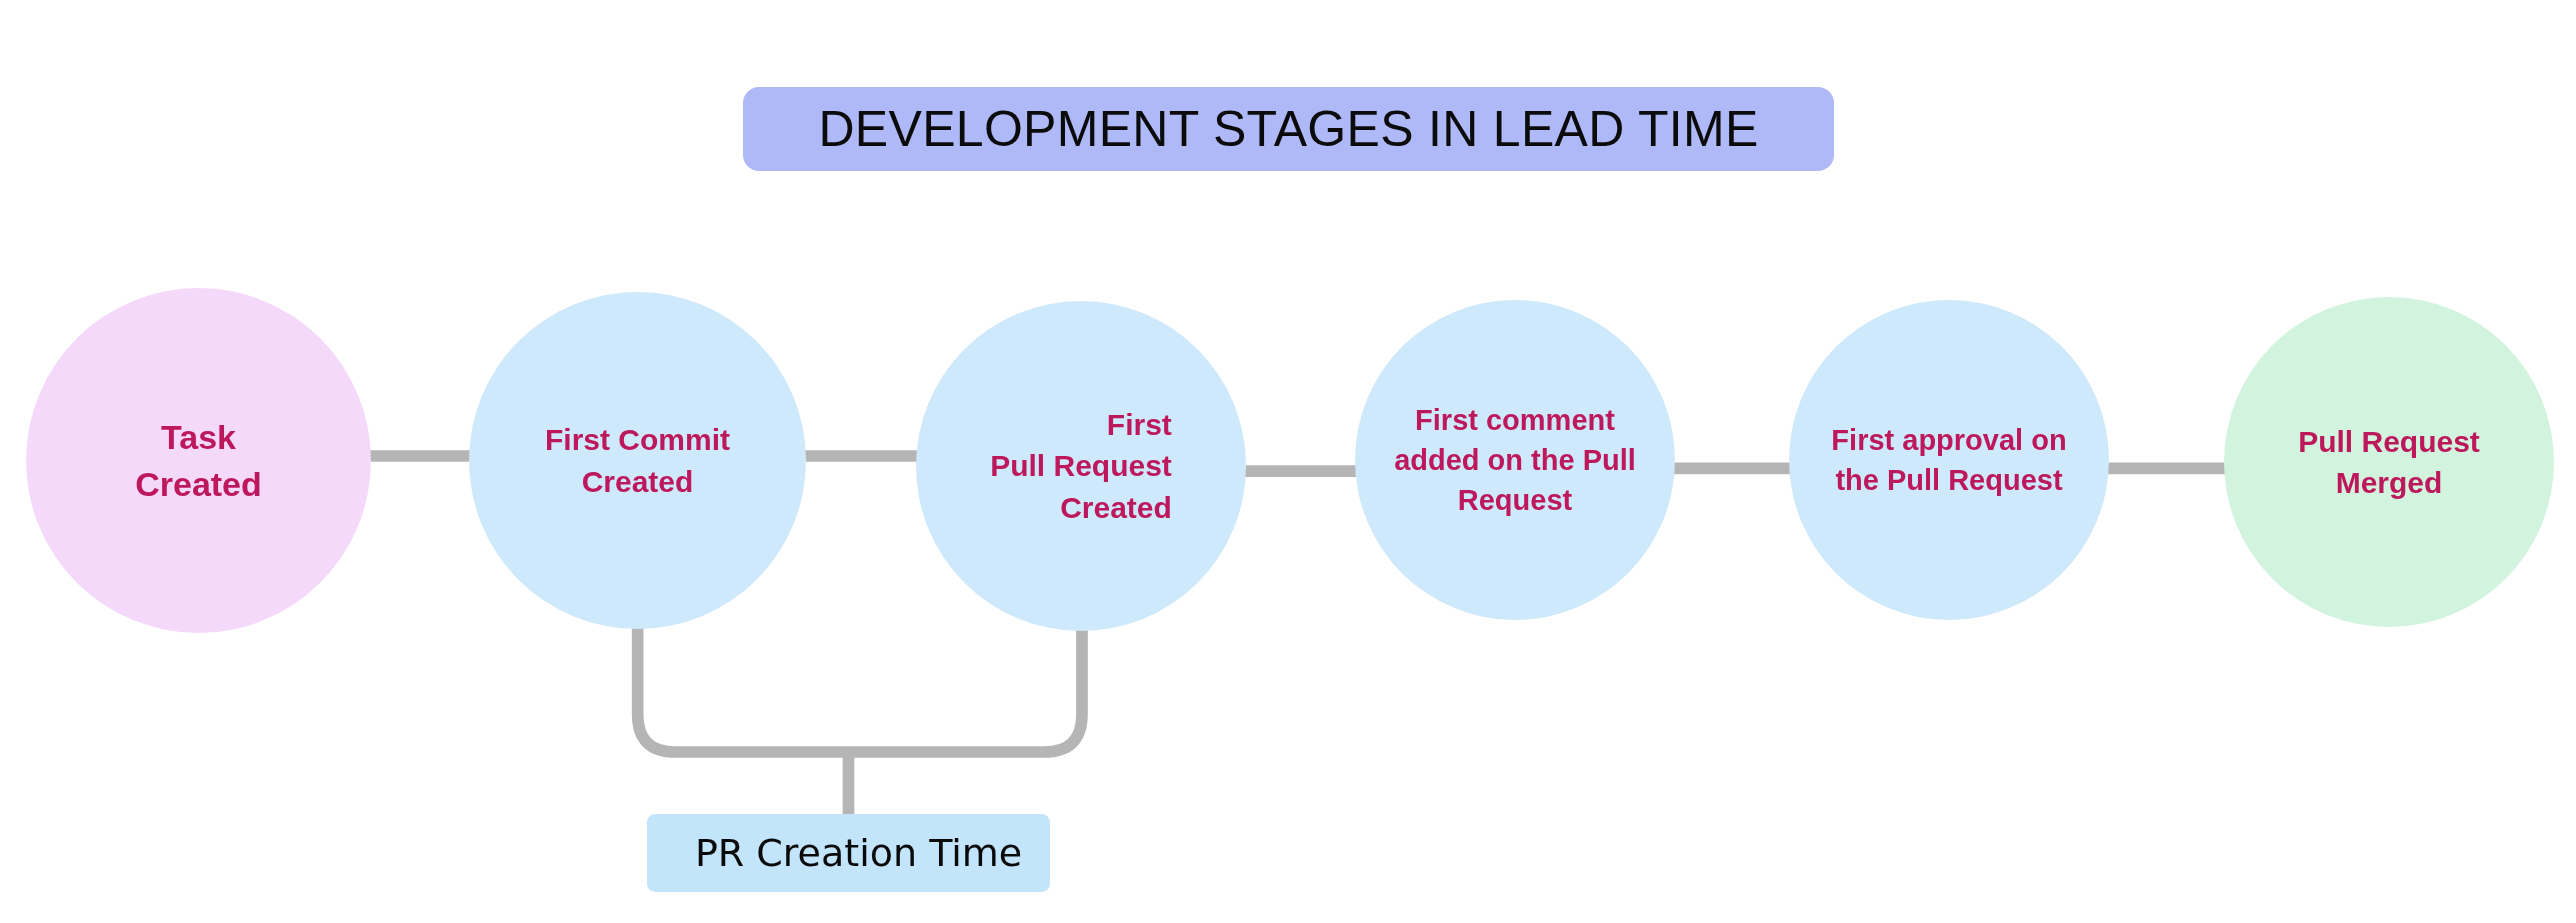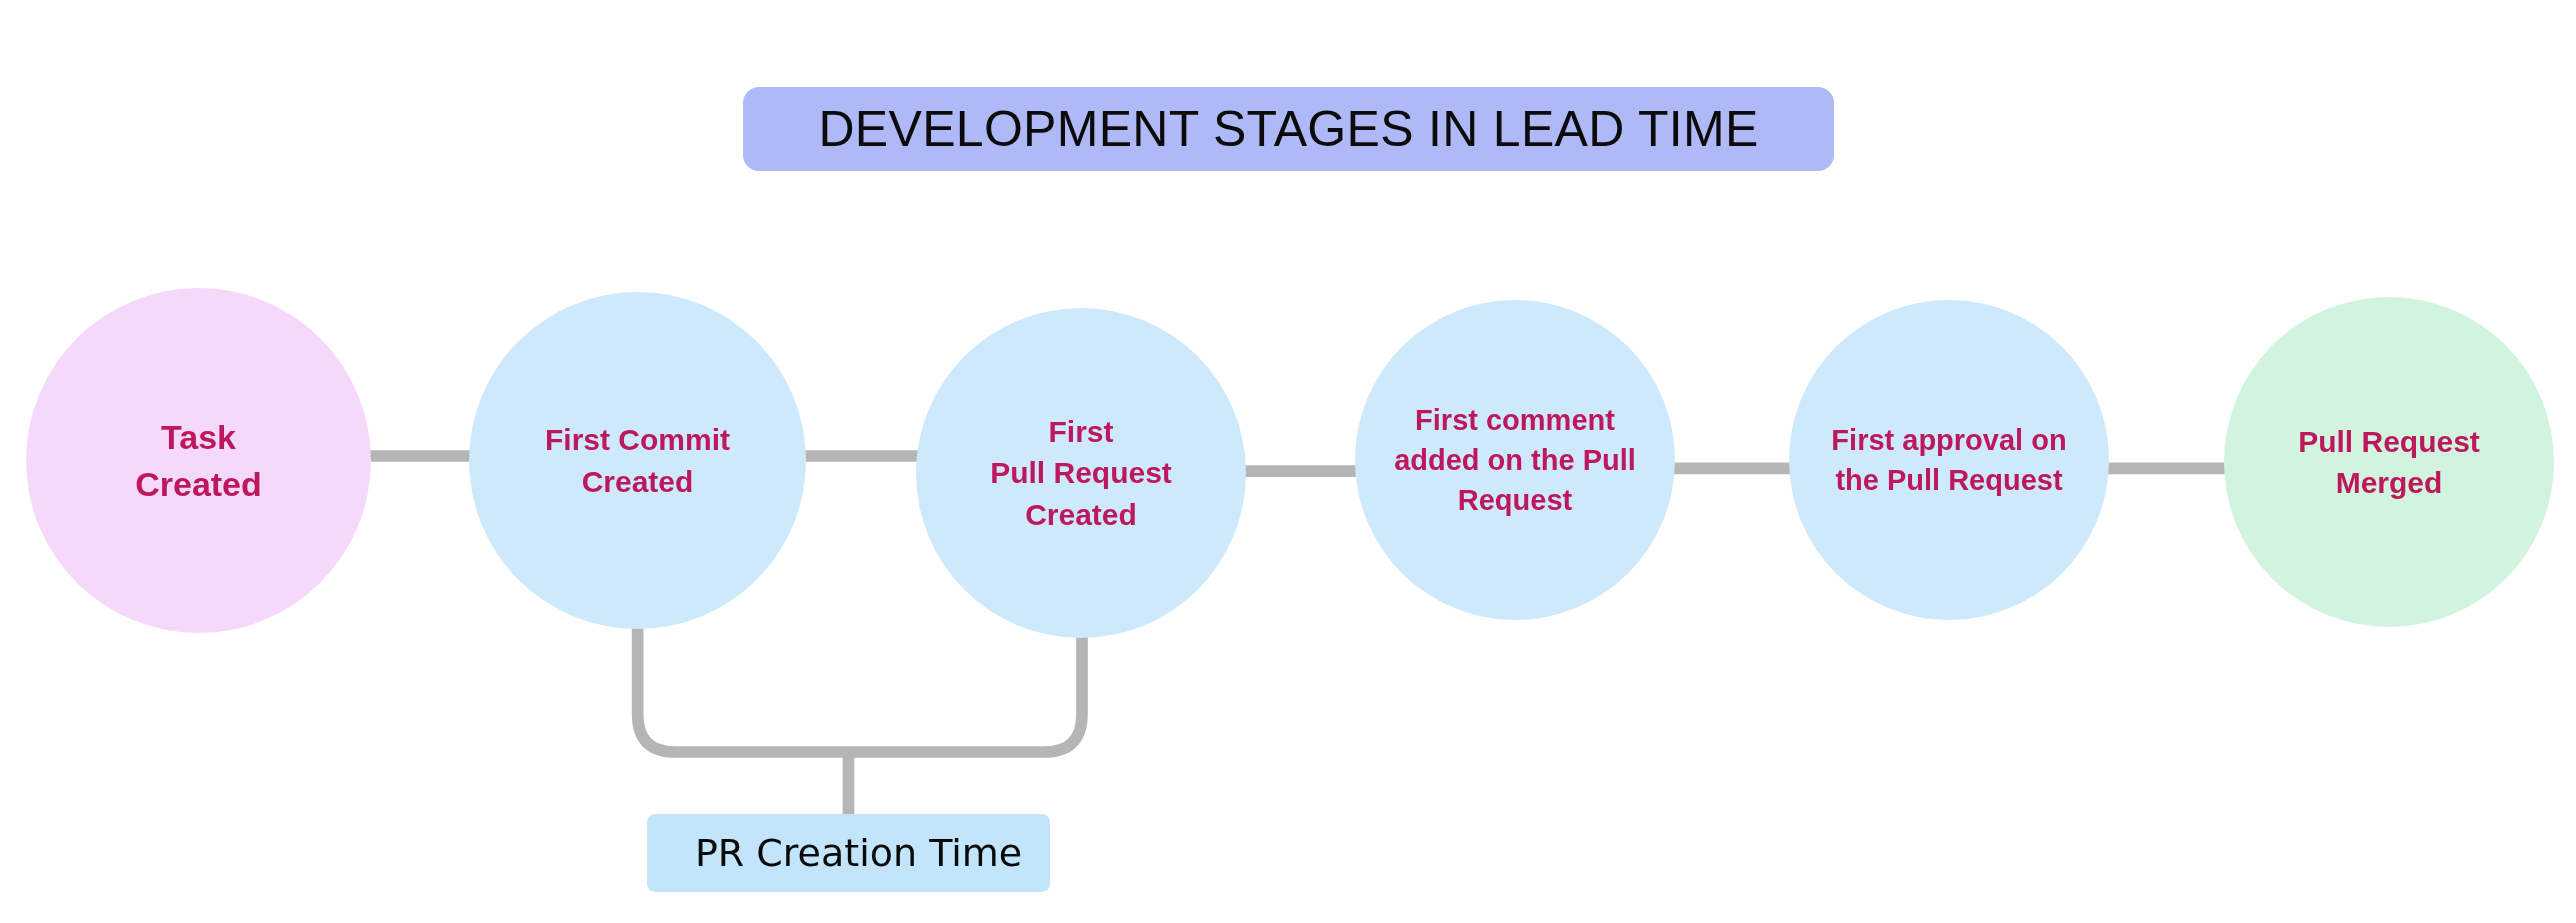--- a/index.html
+++ b/index.html
@@ -125,21 +125,21 @@
   <div class="node node-pink" style="left:26px; top:288px; width:345px; height:345px;">
     <span class="node-label" style="font-size:34px;">Task
 Created</span>
   </div>
 
   <div class="node node-blue" style="left:469px; top:292px; width:337px; height:337px;">
     <span class="node-label" style="font-size:30px;text-align:center;">First Commit
 Created</span>
   </div>
 
-  <div class="node node-blue" style="left:916px; top:308px; width:330px; height:330px;">
+  <div class="node node-blue" style="left:916px; top:301px; width:330px; height:330px;text-align:right;">
     <span class="node-label" style="font-size:30px;">First
 Pull Request
 Created</span>
   </div>
 
   <div class="node node-blue" style="left:1789px; top:300px; width:320px; height:320px;">
     <span class="node-label" style="font-size:29px;">First approval on
 the Pull Request</span>
   </div>
 

